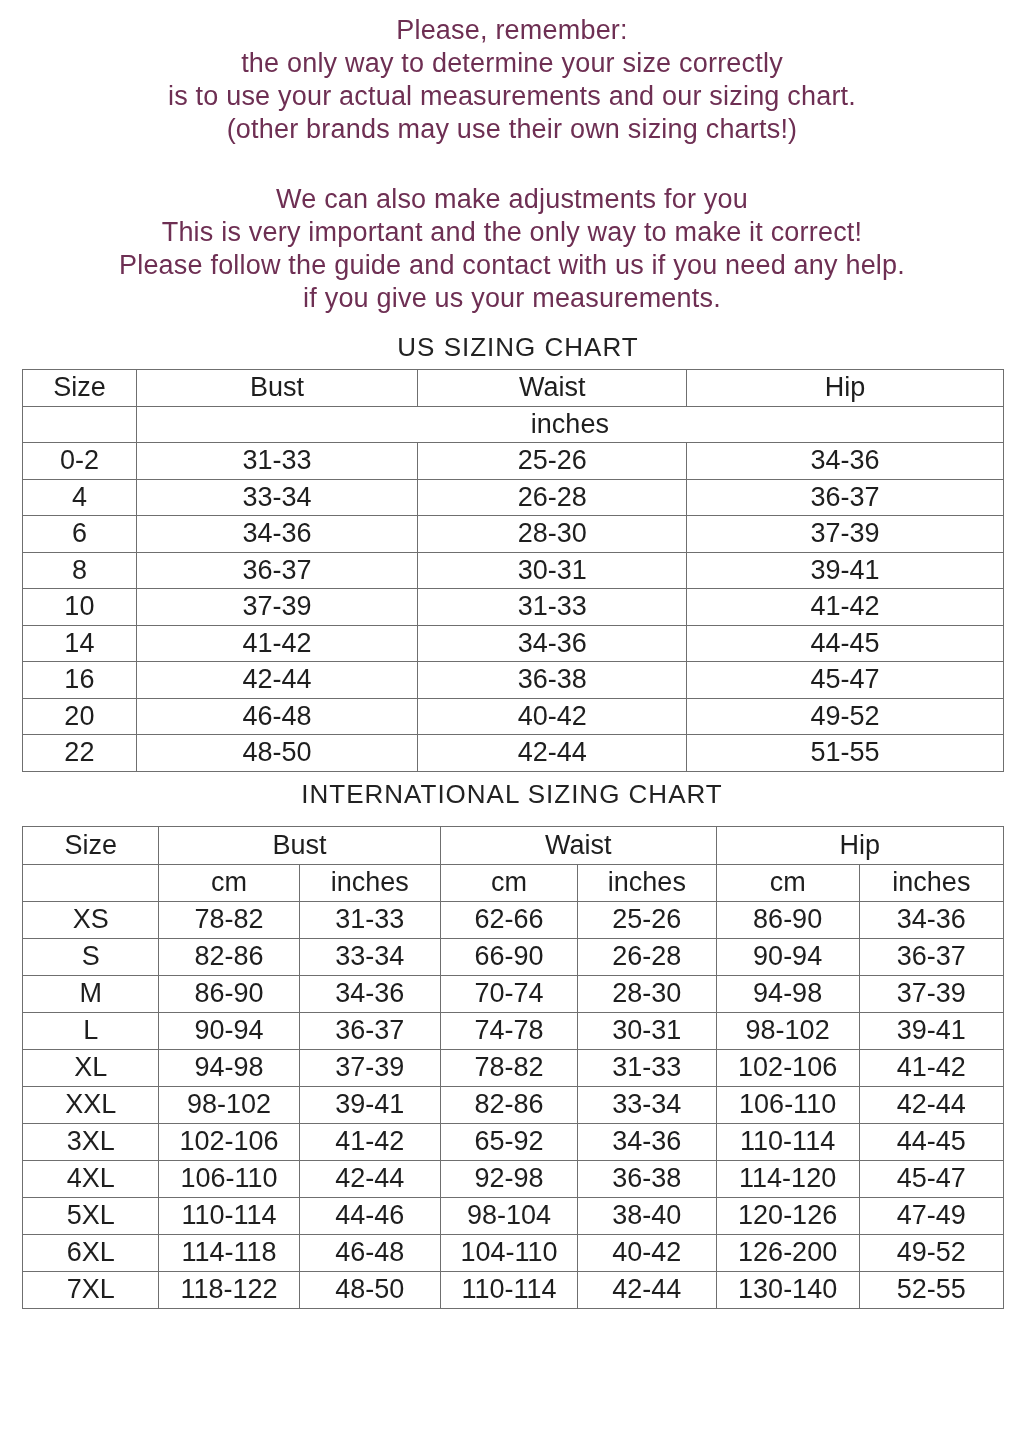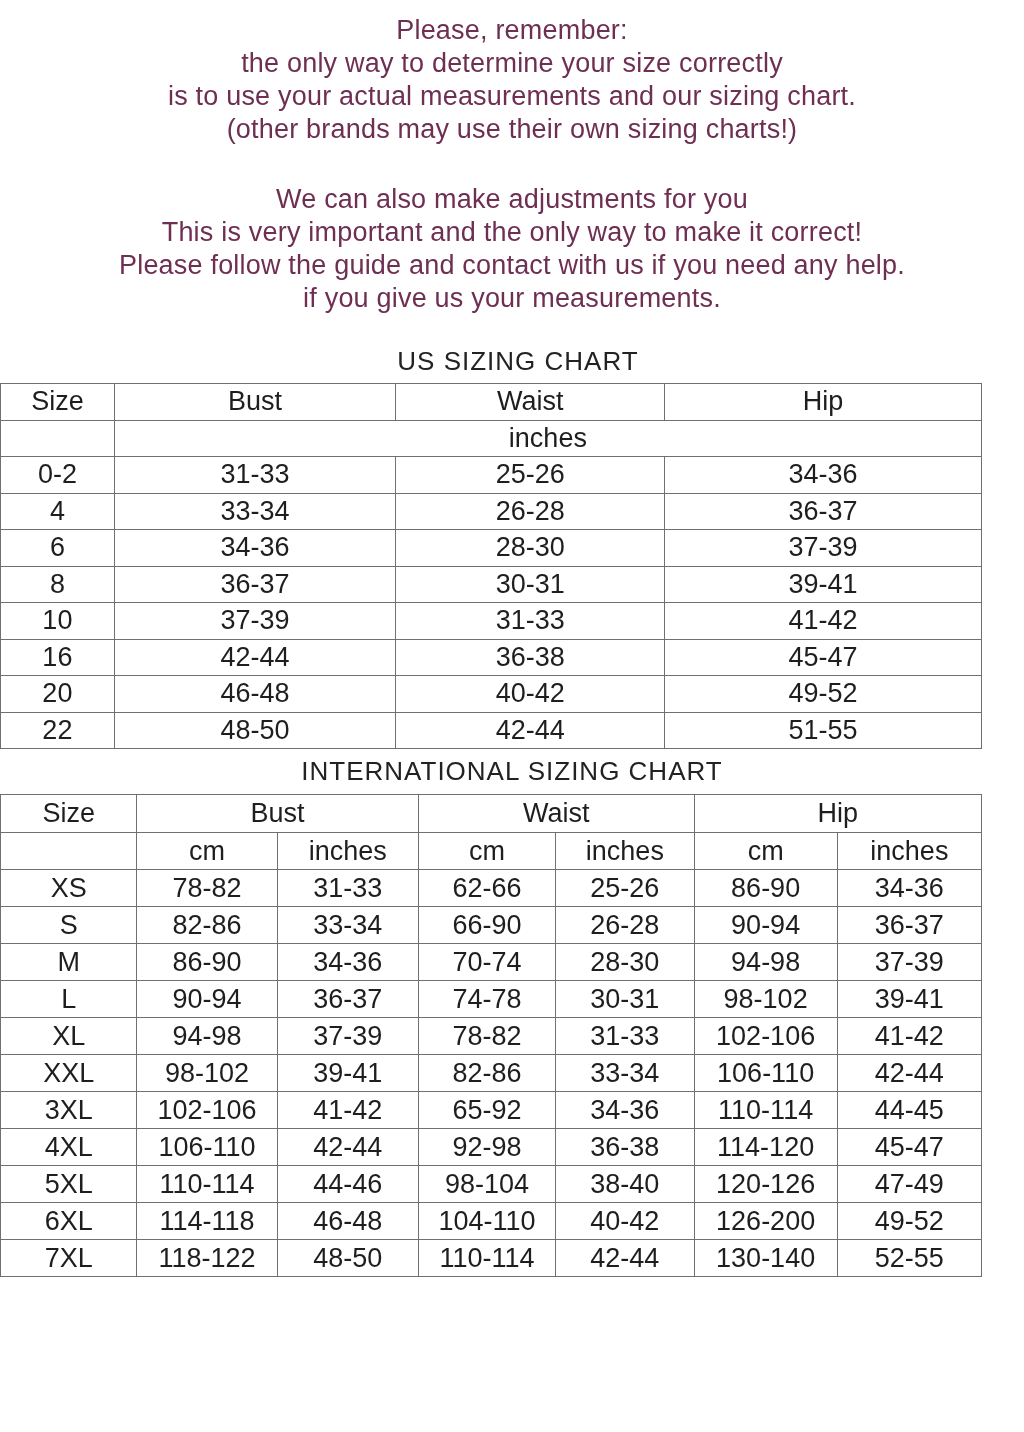--- a/index.html
+++ b/index.html
@@ -27,25 +27,26 @@
   }
   .intro-gap { height: 37px; }
   .chart-title {
     text-align: center;
     font-size: 26px;
     line-height: 30px;
     color: #222222;
     font-weight: 400;
     letter-spacing: 1px;
   }
-  .us-title { margin-top: 31px; margin-bottom: 7px; padding-left: 12px; }
-  .intl-title { margin-top: 7px; margin-bottom: 8px; }
+  .us-title { margin-top: 17px; margin-bottom: 7px; padding-left: 12px; }
+  .intl-title { margin-top: 7px; margin-bottom: 17px; }
   table {
     border-collapse: collapse;
     table-layout: fixed;
+    margin-left: 22px;
     width: 982px;
     background: #ffffff;
   }
   th, td {
     border: 1.5px solid var(--border-color, #6f6f6f);
     text-align: center;
     vertical-align: middle;
     font-size: 27px;
     font-weight: 400;
     color: var(--table-text, #1e1e1e);
@@ -121,20 +122,26 @@
           <td>30-31</td>
           <td>39-41</td>
         </tr>
         <tr>
           <td>10</td>
           <td>37-39</td>
           <td>31-33</td>
           <td>41-42</td>
         </tr>
         <tr>
+          <td>14</td>
+          <td>41-42</td>
+          <td>34-36</td>
+          <td>44-45</td>
+        </tr>
+        <tr>
           <td>16</td>
           <td>42-44</td>
           <td>36-38</td>
           <td>45-47</td>
         </tr>
         <tr>
           <td>20</td>
           <td>46-48</td>
           <td>40-42</td>
           <td>49-52</td>

